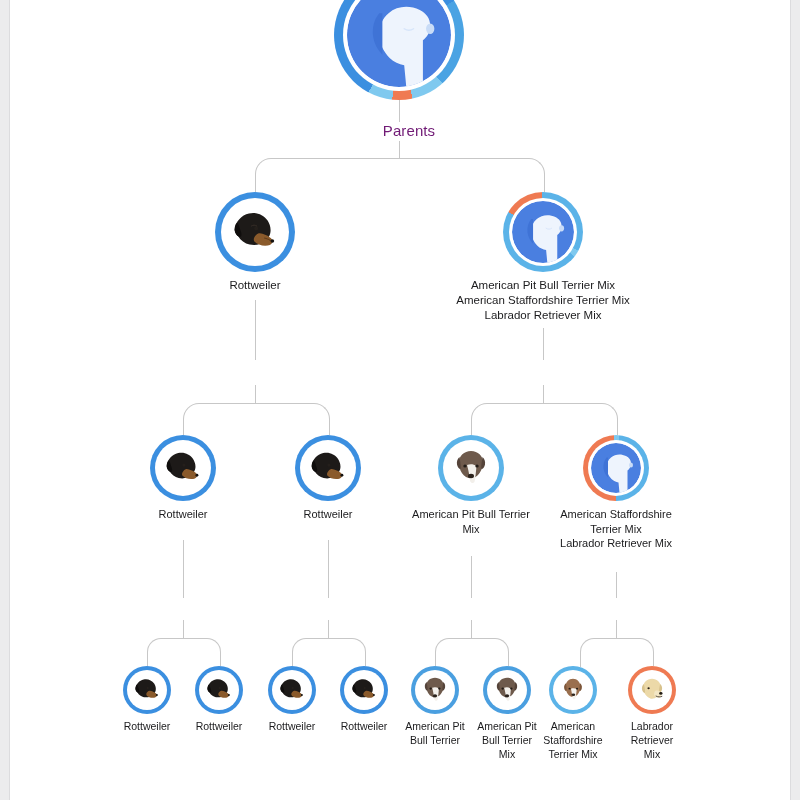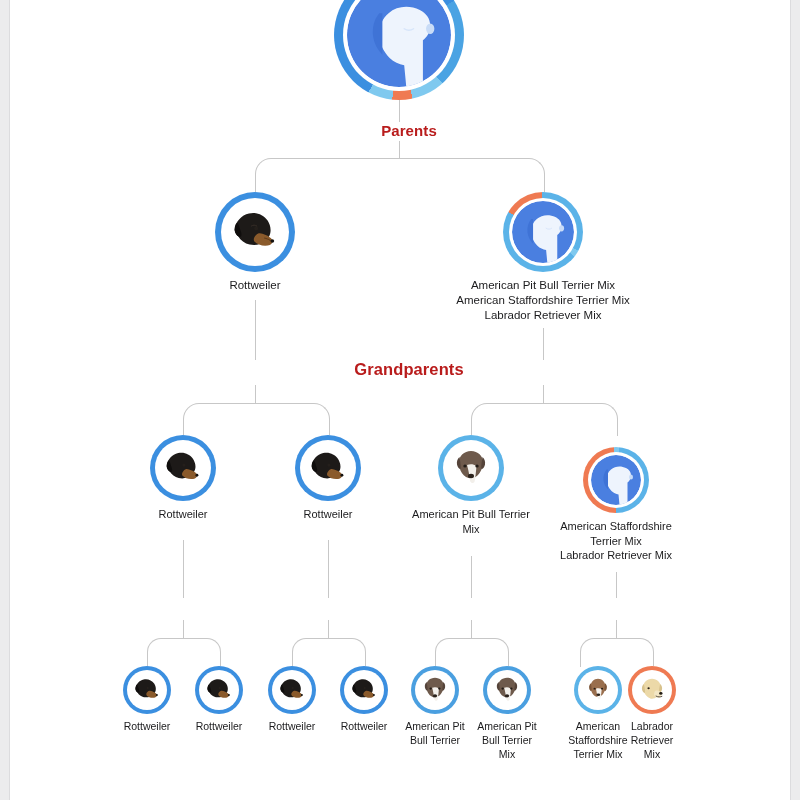--- a/index.html
+++ b/index.html
@@ -17,22 +17,22 @@
   .gutter.right{right:0;border-left:1px solid #dcdcde;}
 
   .canvas{position:absolute;left:10px;top:0;width:780px;height:800px;}
   .vline{position:absolute;width:1px;background:#c7c7c7;}
   .bracket{position:absolute;border:1px solid #c7c7c7;border-bottom:none;
            border-top-left-radius:16px;border-top-right-radius:16px;
            background:transparent;}
   .bracket.flat{border-top-left-radius:14px;border-top-right-radius:14px;}
 
   
-  .heading{position:absolute;text-align:center;color:#b91c1c;
-           font-weight:700;letter-spacing:.1px;white-space:nowrap;
+  .heading{position:absolute;text-align:center;color:#701a75;
+           font-weight:400;letter-spacing:.1px;white-space:nowrap;
            background:#ffffff;padding:0 10px;}
   .h-parents{font-size:15px;}
   .h-grand{font-size:16.5px;}
   .h-great{font-size:16.5px;}
 
   
   .node{position:absolute;text-align:center;}
   .avatar{position:relative;border-radius:50%;background:#ffffff;
           margin:0 auto;box-sizing:border-box;overflow:visible;}
   .ring{position:absolute;inset:0;border-radius:50%;}
@@ -96,21 +96,20 @@
             <path d="M31 29c-5 6-7 14-6 22 1 7 4 13 9 18V29z" fill="#3f73d6"></path>
             <ellipse cx="80" cy="44" rx="4" ry="5" fill="#c9dcf7"></ellipse>
             <path d="M55 44c3 2 6 2 9 0" stroke="#d7e5fa" stroke-width="1.4" fill="none" stroke-linecap="round"></path>
           </svg>
         </div>
       </div>
     </div>
 
     <div class="heading h-parents" style="left:329px;top:122px;width:120px;">Parents</div>
 
-    <div class="heading h-grand" style="left:309px;top:360px;width:160px;">Grandparents</div>
 
 
     <div class="node" style="left:205px;top:192px;width:80px;">
       <div class="avatar" style="width:80px;height:80px;">
         <div class="ring" style="background:#3b8fe0;"></div>
         <div class="ring" style="inset:6px;background:#ffffff;"></div>
         <div class="photo" style="inset:10px;">
           <svg viewBox="0 0 100 100" aria-hidden="true">
             <rect width="100" height="100" fill="#ffffff"></rect>
             <path d="M16 46c2-14 11-24 24-27 12-3 24 2 31 12 3 5 5 10 5 16 0 4-1 8-3 11-3 6-9 10-15 12-5 2-11 2-17 1-8-2-15-7-19-14-4-3-6-7-6-11z" fill="#1d1a18"></path>
@@ -195,21 +194,21 @@
             <ellipse cx="38" cy="46" rx="3.4" ry="3" fill="#221c17"></ellipse>
             <ellipse cx="62" cy="46" rx="3.4" ry="3" fill="#221c17"></ellipse>
             <ellipse cx="50" cy="66" rx="6" ry="4.5" fill="#2a211b"></ellipse>
           </svg>
         </div>
       </div>
       <div class="label lbl-grand" style="width:150px;margin-left:-42px;">American Pit Bull Terrier
 Mix</div>
     </div>
 
-    <div class="node" style="left:573px;top:447px;width:66px;">
+    <div class="node" style="left:573px;top:435px;width:66px;">
       <div class="avatar" style="width:66px;height:66px;">
         <div class="ring" style="background:conic-gradient(from 180deg, #ef7a52 0deg 176deg, #7fc9ef 176deg 186deg, #5bb3e8 186deg 360deg);"></div>
         <div class="ring" style="inset:5px;background:#ffffff;"></div>
         <div class="photo" style="inset:8px;">
           <svg viewBox="0 0 100 100" aria-hidden="true">
             <circle cx="50" cy="50" r="50" fill="#4a7fe0"></circle>
             <path d="M70 26c-10-5-22-4-30 3-6 5-9 12-9 20 0 9 4 17 10 23 4 4 9 6 14 7l2 21h16V55c4-3 7-8 7-14 0-7-4-12-10-15z" fill="#eef4fd"></path>
             <path d="M31 29c-5 6-7 14-6 22 1 7 4 13 9 18V29z" fill="#3f73d6"></path>
             <ellipse cx="80" cy="44" rx="4" ry="5" fill="#c9dcf7"></ellipse>
           </svg>
@@ -328,21 +327,21 @@
             <ellipse cx="62" cy="46" rx="3.4" ry="3" fill="#221c17"></ellipse>
             <ellipse cx="50" cy="66" rx="6" ry="4.5" fill="#2a211b"></ellipse>
           </svg>
         </div>
       </div>
       <div class="label lbl-great" style="width:82px;margin-left:-17px;">American Pit
 Bull Terrier
 Mix</div>
     </div>
 
-    <div class="node" style="left:564px;top:666px;width:48px;">
+    <div class="node" style="left:539px;top:666px;width:48px;">
       <div class="avatar" style="width:48px;height:48px;">
         <div class="ring" style="background:#5bb3e8;"></div>
         <div class="ring" style="inset:4px;background:#ffffff;"></div>
         <div class="photo" style="inset:7px;">
           <svg viewBox="0 0 100 100" aria-hidden="true">
             <rect width="100" height="100" fill="#ffffff"></rect>
             <path d="M28 40c0-13 10-23 22-23s22 10 22 23c0 7-2 13-5 18-3 6-8 10-13 12-3 1-6 1-8 0-6-2-11-7-14-13-2-5-4-11-4-17z" fill="#9a6f4e"></path>
             <path d="M29 30c-4 3-6 9-5 15 1 5 4 9 7 9 1-5 0-12-2-24z" fill="#7d5639"></path>
             <path d="M71 30c4 3 6 9 5 15-1 5-4 9-7 9-1-5 0-12 2-24z" fill="#7d5639"></path>
             <path d="M44 46c2 10 4 20 5 28 2 4 5 5 8 1 2-8 3-19 4-28-6-3-12-3-17-1z" fill="#f6f3ee"></path>

